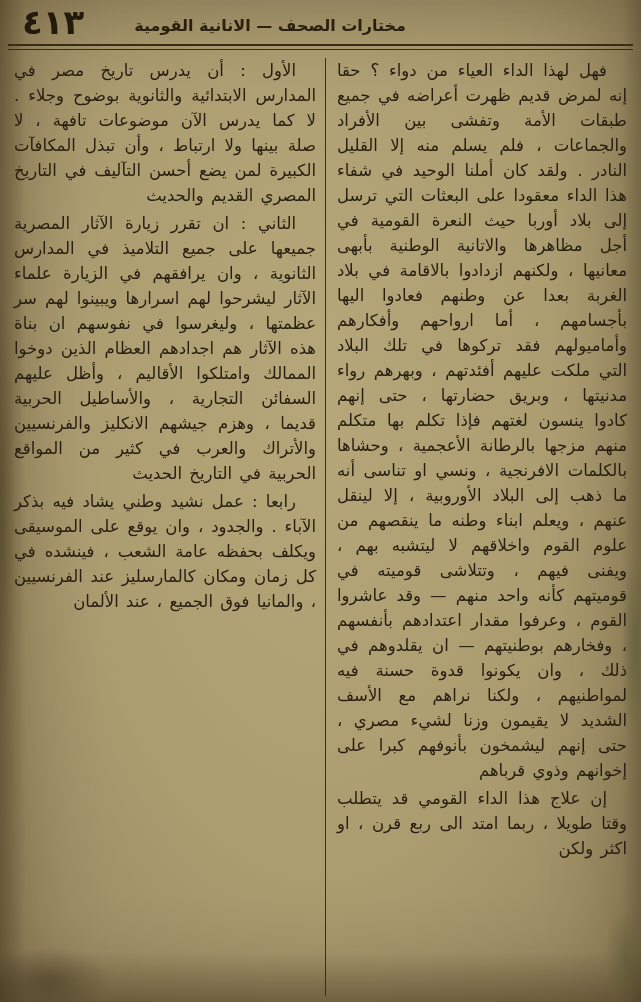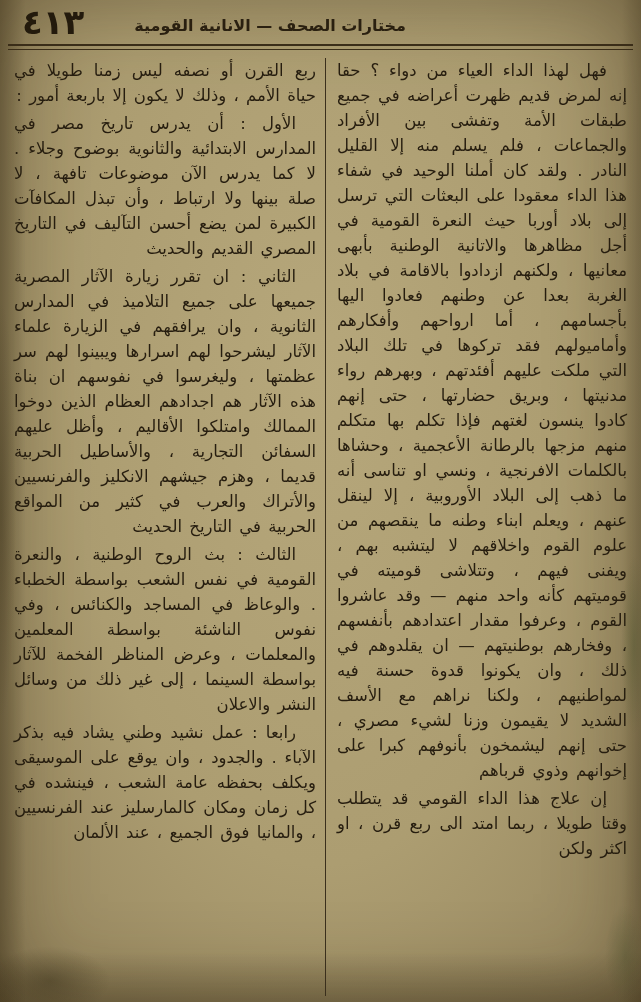--- a/index.html
+++ b/index.html
@@ -76,24 +76,22 @@
   <div class="columns">
 
     <div class="col col-right">
       <p class="indent">فهل لهذا الداء العياء من دواء ؟ حقا إنه لمرض قديم ظهرت أعراضه في جميع طبقات الأمة وتفشى بين الأفراد والجماعات ، فلم يسلم منه إلا القليل النادر . ولقد كان أملنا الوحيد في شفاء هذا الداء معقودا على البعثات التي ترسل إلى بلاد أوربا حيث النعرة القومية في أجل مظاهرها والاتانية الوطنية بأبهى معانيها ، ولكنهم ازدادوا بالاقامة في بلاد الغربة بعدا عن وطنهم فعادوا اليها بأجسامهم ، أما ارواحهم وأفكارهم وأماميولهم فقد تركوها في تلك البلاد التي ملكت عليهم أفئدتهم ، وبهرهم رواء مدنيتها ، وبريق حضارتها ، حتى إنهم كادوا ينسون لغتهم فإذا تكلم بها متكلم منهم مزجها بالرطانة الأعجمية ، وحشاها بالكلمات الافرنجية ، ونسي او تناسى أنه ما ذهب إلى البلاد الأوروبية ، إلا لينقل عنهم ، ويعلم ابناء وطنه ما ينقصهم من علوم القوم واخلاقهم لا ليتشبه بهم ، ويفنى فيهم ، وتتلاشى قوميته في قوميتهم كأنه واحد منهم — وقد عاشروا القوم ، وعرفوا مقدار اعتدادهم بأنفسهم ، وفخارهم بوطنيتهم — ان يقلدوهم في ذلك ، وان يكونوا قدوة حسنة فيه لمواطنيهم ، ولكنا نراهم مع الأسف الشديد لا يقيمون وزنا لشيء مصري ، حتى إنهم ليشمخون بأنوفهم كبرا على إخوانهم وذوي قرباهم</p>
       <p class="indent">إن علاج هذا الداء القومي قد يتطلب وقتا طويلا ، ربما امتد الى ربع قرن ، او اكثر ولكن</p>
     </div>
 
     <div class="divider"></div>
 
     <div class="col col-left">
-      <p>ربع القرن أو نصفه ليس زمنا طويلا في حياة الأمم ، وذلك لا يكون إلا باربعة أمور :</p>
       <p class="indent">الأول : أن يدرس تاريخ مصر في المدارس الابتدائية والثانوية بوضوح وجلاء . لا كما يدرس الآن موضوعات تافهة ، لا صلة بينها ولا ارتباط ، وأن تبذل المكافآت الكبيرة لمن يضع أحسن التآليف في التاريخ المصري القديم والحديث</p>
       <p class="indent">الثاني : ان تقرر زيارة الآثار المصرية جميعها على جميع التلاميذ في المدارس الثانوية ، وان يرافقهم في الزيارة علماء الآثار ليشرحوا لهم اسرارها ويبينوا لهم سر عظمتها ، وليغرسوا في نفوسهم ان بناة هذه الآثار هم اجدادهم العظام الذين دوخوا الممالك وامتلكوا الأقاليم ، وأظل عليهم السفائن التجارية ، والأساطيل الحربية قديما ، وهزم جيشهم الانكليز والفرنسيين والأتراك والعرب في كثير من المواقع الحربية في التاريخ الحديث</p>
-      <p class="indent">الثالث : بث الروح الوطنية ، والنعرة القومية في نفس الشعب بواسطة الخطباء . والوعاظ في المساجد والكنائس ، وفي نفوس الناشئة بواسطة المعلمين والمعلمات ، وعرض المناظر الفخمة للآثار بواسطة السينما ، إلى غير ذلك من وسائل النشر والاعلان</p>
       <p class="indent">رابعا : عمل نشيد وطني يشاد فيه بذكر الآباء . والجدود ، وان يوقع على الموسيقى ويكلف بحفظه عامة الشعب ، فينشده في كل زمان ومكان كالمارسليز عند الفرنسيين ، والمانيا فوق الجميع ، عند الألمان</p>
     </div>
 
   </div>
 
   <div class="blot blot-1"></div>
   <div class="blot blot-2"></div>
   <div class="blot blot-3"></div>
   <div class="blot blot-4"></div>
 

